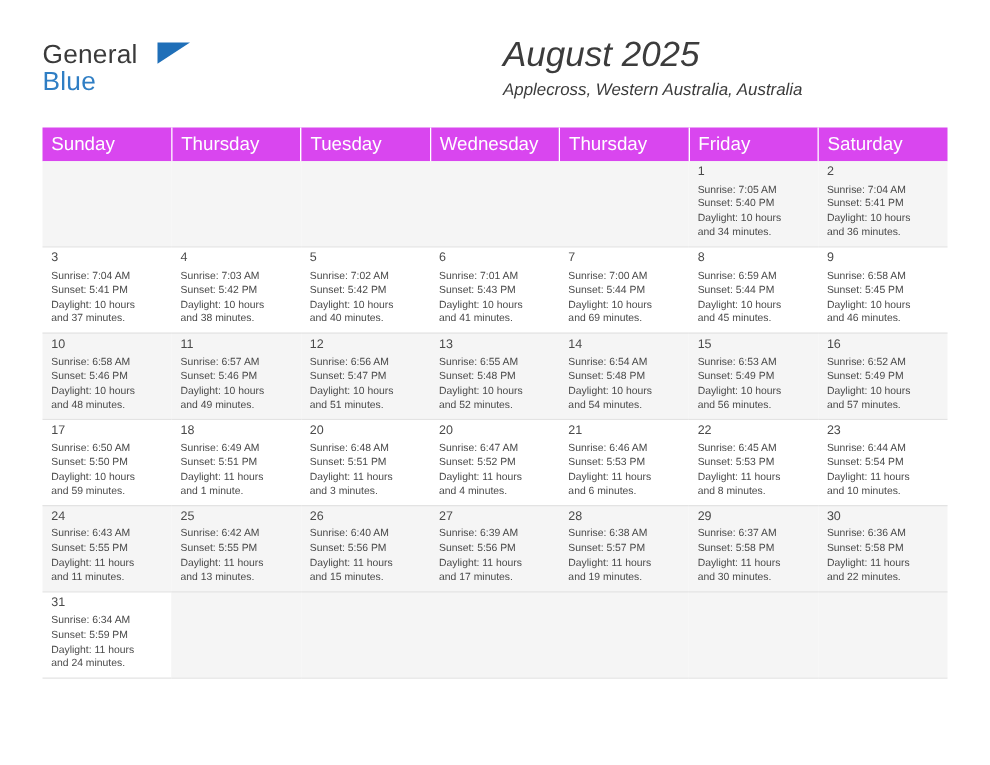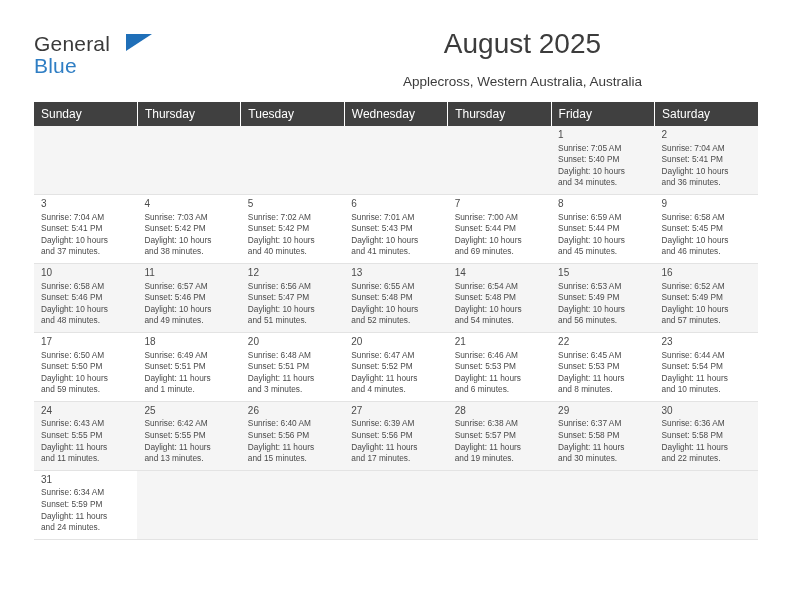--- a/index.html
+++ b/index.html
@@ -47,45 +47,46 @@
   .logo-flag {
     position: absolute;
     right: -8px;
     top: 6px;
     width: 0;
     height: 0;
     border-left: 26px solid #1f6fb8;
     border-bottom: 17px solid transparent;
   }
   .title-block {
-    text-align: center;
+    text-align: left;
     padding-top: 0;
+    font-style: italic;
   }
   .main-title {
     font-size: 28px;
     color: #3c3c3c;
     font-weight: normal;
     line-height: 32px;
   }
   .sub-title {
     font-size: 13.5px;
     color: #3c3c3c;
-    margin-top: 14px;
+    margin-top: 4px;
   }
   table.cal {
     width: 724px;
     border-collapse: collapse;
     margin-top: 12px;
     table-layout: fixed;
   }
   table.cal th {
-    background: #404040;
+    background: #d946ef;
     color: #ffffff;
     font-weight: normal;
-    font-size: 12px;
+    font-size: 15px;
     text-align: left;
     padding: 5px 0 5px 7px;
     border-right: 1px solid #ffffff;
     height: 13px;
     margin-top: 32px;
   }
   table.cal th:last-child { border-right: none; }
   table.cal td {
     vertical-align: top;
     font-size: 8.3px;

